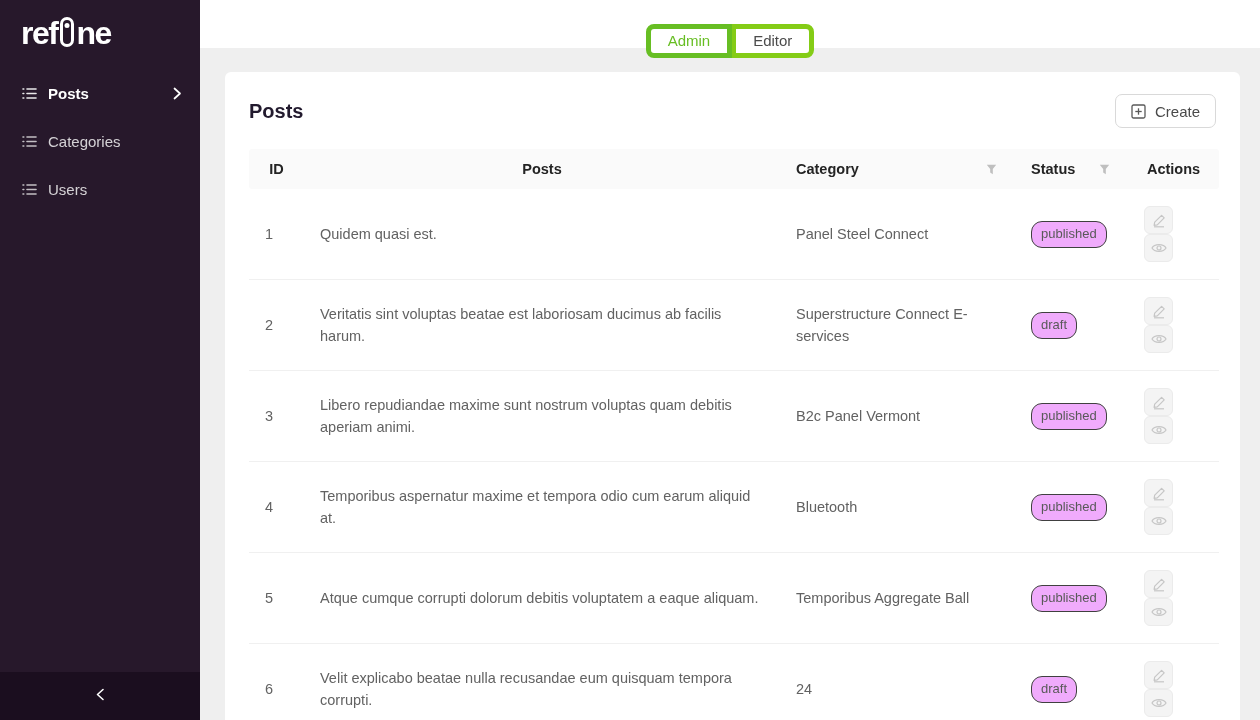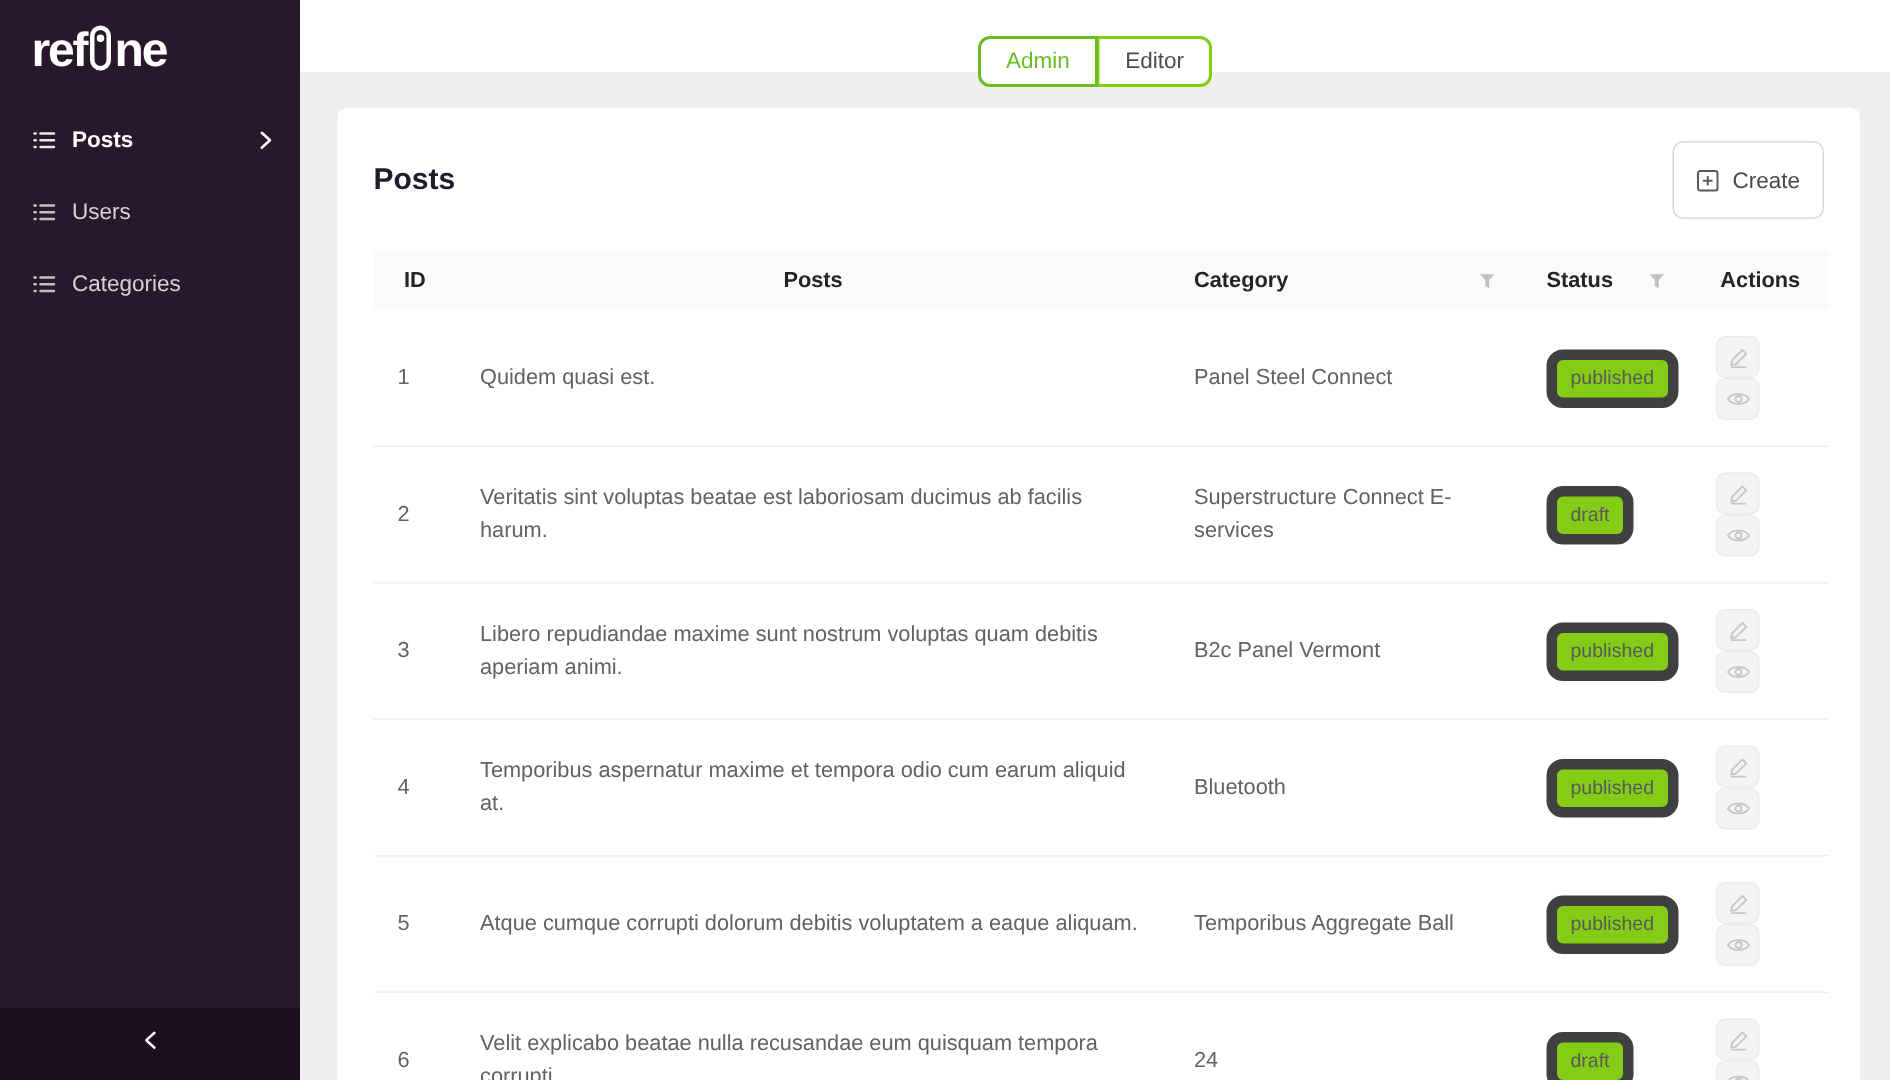--- a/index.html
+++ b/index.html
@@ -25,44 +25,44 @@
   .mi-chevron { margin-left:auto; display:flex; }
   .trigger { position:absolute; left:0; right:0; bottom:0; height:48px; background:#1b0e1f;
     display:flex; align-items:center; justify-content:center; cursor:pointer; }
 
   
   .main { flex:1; display:flex; flex-direction:column; min-width:0; }
   .topbar { height:48px; background:#fff; flex-shrink:0;
     display:flex; align-items:center; justify-content:center; }
   .segmented { display:flex; }
   .seg-btn { height:34px; padding:0 17px; background:#fff; font-size:15px;
-    font-family:"Liberation Sans",sans-serif; border:2px solid #84cc16; color:#4b4b4b;
+    font-family:"Liberation Sans",sans-serif; border:5px solid #84cc16; color:#4b4b4b;
     cursor:pointer; position:relative;margin-top:33px; }
   .seg-btn.active { border-color:#67be23; color:#67be23; border-radius:8px 0 0 8px; z-index:1; }
   .seg-btn.inactive { border-radius:0 8px 8px 0; margin-left:-1px; }
 
   .content { flex:1; padding:24px 20px 0 25px; overflow:hidden; }
   .card { background:#fff; border-radius:6px; padding:22px 24px; min-height:680px; }
   .card-header { display:flex; justify-content:space-between; align-items:center; margin-bottom:21px; }
   .page-title { font-size:20px; font-weight:bold; color:#221a2e; }
-  .create-btn { display:inline-flex; align-items:center; gap:9px; height:52px; padding:0 15px;
+  .create-btn { display:inline-flex; align-items:center; gap:9px; height:34px; padding:0 15px;
     background:#fff; border:1px solid #d9d9d9; border-radius:7px; font-size:15px; color:#4a4a4a;
     font-family:"Liberation Sans",sans-serif; cursor:pointer; }
 
   
   table { width:100%; border-collapse:collapse; table-layout:fixed; }
   thead th { background:#fafafa; padding:12px 16px; text-align:center; font-weight:600;
     color:#242424; font-size:14.5px; }
   thead th:first-child { border-radius:3px 0 0 3px; }
   thead th:last-child { border-radius:0 3px 3px 0; }
   .th-flex { display:flex; align-items:center; justify-content:space-between; }
   .filter-icon { display:flex; cursor:pointer; padding:2px; }
   tbody td { padding:17px 16px; border-bottom:1px solid #f0f0f0; color:#626262;
     font-size:14.5px; line-height:22px; vertical-align:middle; }
-  .tag { display:inline-block; padding:1px 9px 2px; border:7px solid #404040; background:#84cc16;
+  .tag { display:inline-block; padding:1px 9px 2px; border:1px solid #404040; background:#f0abfc;
     border-radius:11px; font-size:13px; color:#595959; white-space:nowrap; }
   .tag:empty { display:none; }
   .abtn { width:29px; height:28px; border:1px solid #ebebeb; background:#f4f4f4; border-radius:6px;
     display:inline-flex; align-items:center; justify-content:center; margin-right:6px;
     color:#c6c6c6; cursor:pointer; vertical-align:middle; }
 </style>
 </head>
 <body>
 
 <aside class="sidebar">
@@ -98,36 +98,36 @@
             <g stroke="currentColor" stroke-width="1.6" stroke-linecap="round">
               <line x1="5" y1="2" x2="14" y2="2"></line>
               <line x1="5" y1="6.5" x2="14" y2="6.5"></line>
               <line x1="5" y1="11" x2="14" y2="11"></line>
               <line x1="1" y1="2" x2="1.8" y2="2"></line>
               <line x1="1" y1="6.5" x2="1.8" y2="6.5"></line>
               <line x1="1" y1="11" x2="1.8" y2="11"></line>
             </g>
           </svg>
       </span>
-      <span>Users</span>
+      <span>Categories</span>
     </div>
     <div class="menu-item">
       <span class="mi-icon">
         <svg width="15" height="13" viewBox="0 0 15 13">
             <g stroke="currentColor" stroke-width="1.6" stroke-linecap="round">
               <line x1="5" y1="2" x2="14" y2="2"></line>
               <line x1="5" y1="6.5" x2="14" y2="6.5"></line>
               <line x1="5" y1="11" x2="14" y2="11"></line>
               <line x1="1" y1="2" x2="1.8" y2="2"></line>
               <line x1="1" y1="6.5" x2="1.8" y2="6.5"></line>
               <line x1="1" y1="11" x2="1.8" y2="11"></line>
             </g>
           </svg>
       </span>
-      <span>Categories</span>
+      <span>Users</span>
     </div>
   </nav>
   <div class="trigger">
     <span>
       <svg width="9" height="13" viewBox="0 0 9 13">
           <polyline points="7,1.5 1.5,6.5 7,11.5" fill="none" stroke="#fff" stroke-width="1.6" stroke-linecap="round" stroke-linejoin="round"></polyline>
         </svg>
     </span>
   </div>
 </aside>

